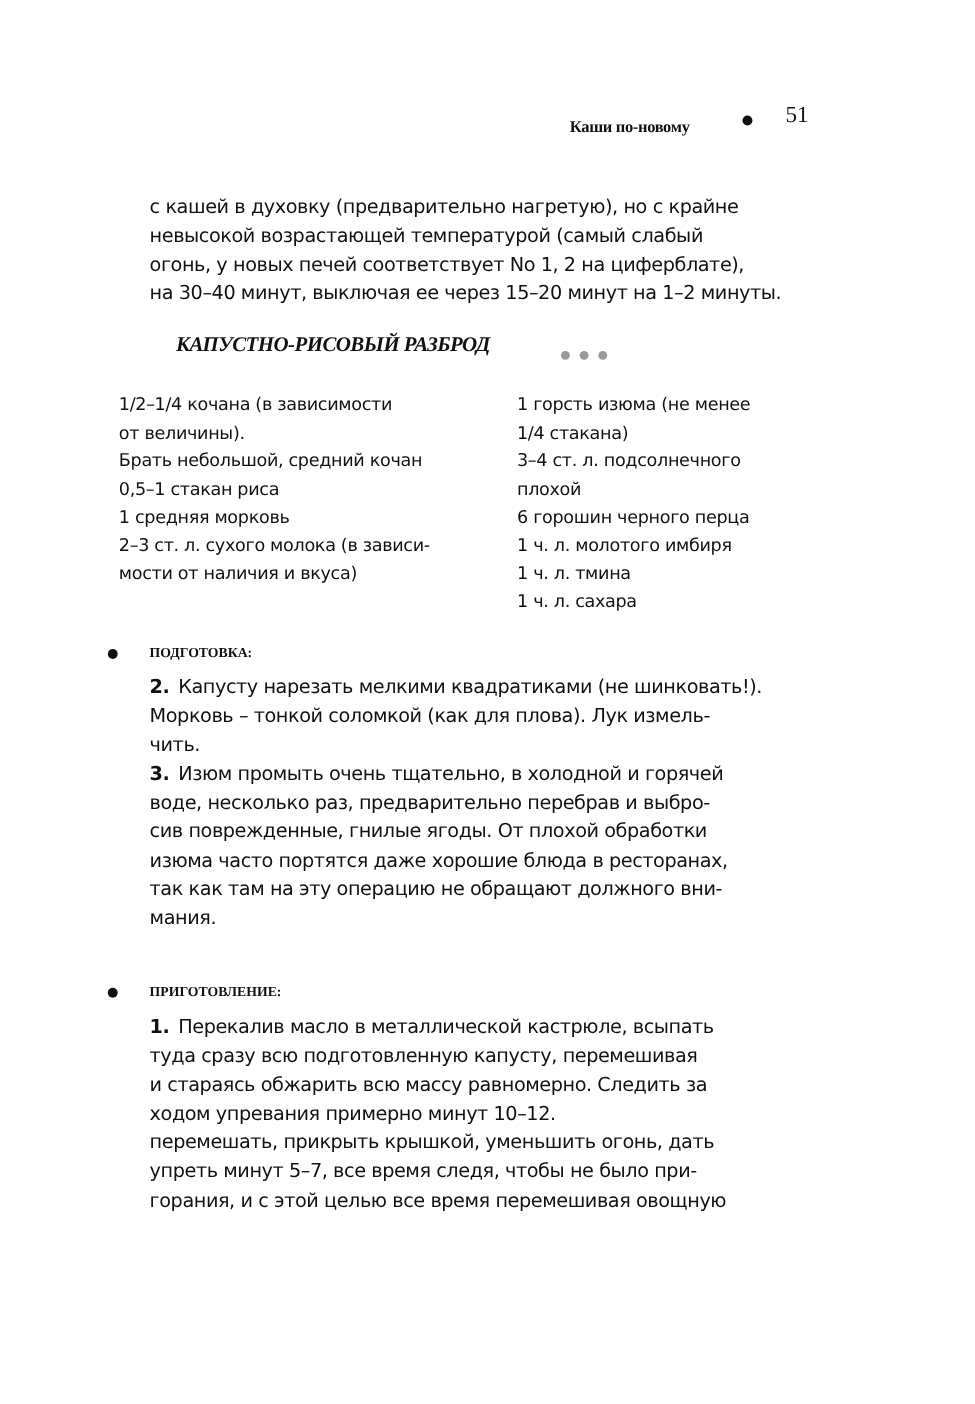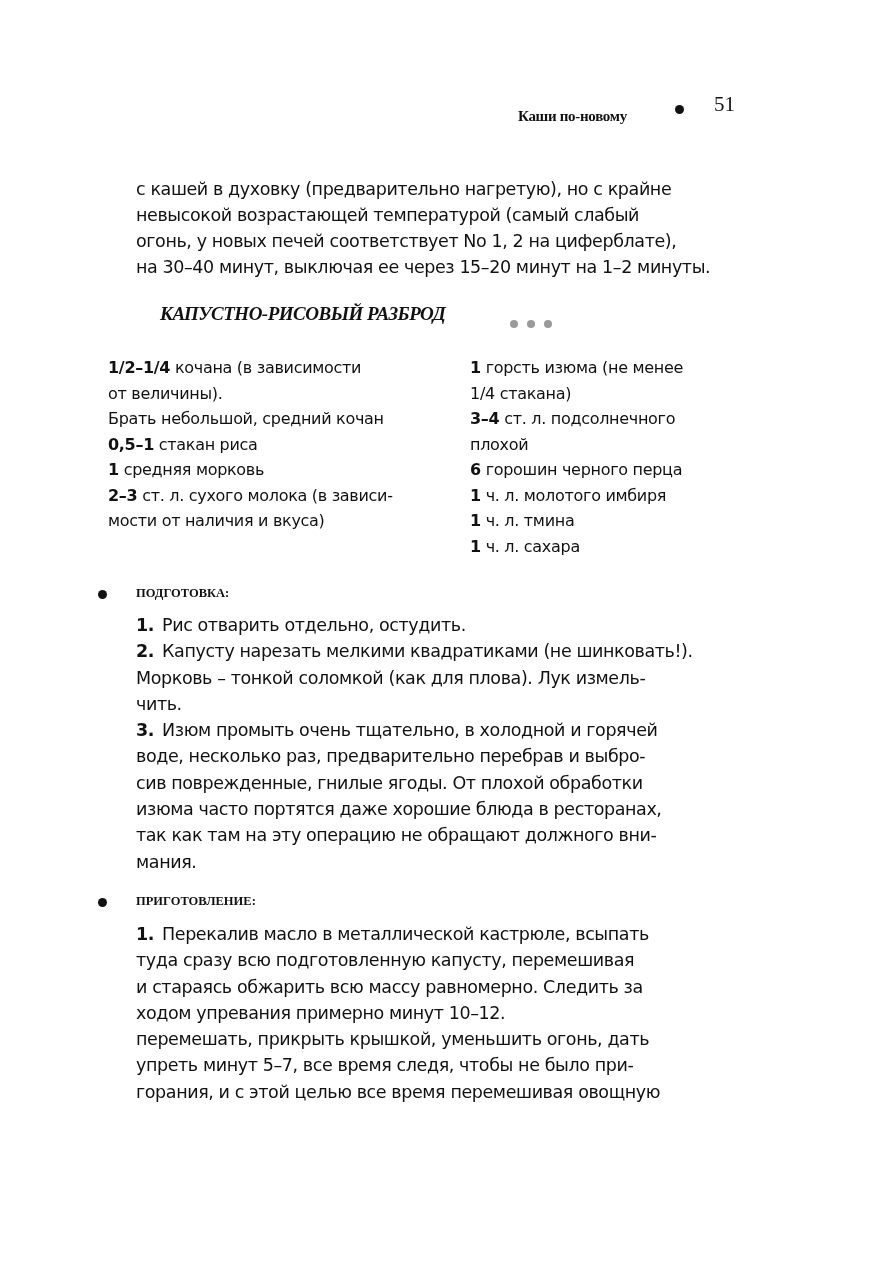--- a/index.html
+++ b/index.html
@@ -12,21 +12,21 @@
   .intro { position: absolute; left: 136px; top: 176px; width: 640px; font-size: 17.5px; line-height: 26px; letter-spacing: -0.4px; }
   .intro div { white-space: nowrap; }
   .recipe-title-row { position: absolute; left: 160px; top: 303px; height: 30px; }
   .recipe-title { font-family: "Liberation Serif", serif; font-style: italic; font-weight: bold; font-size: 19px; letter-spacing: -0.5px; }
   .title-dots { position: absolute; left: 350px; top: 11px; white-space: nowrap; }
   .title-dot { display: inline-block; width: 8px; height: 8px; border-radius: 50%; background: #9a9a9a; margin-right: 9px; }
   .ing-col { position: absolute; top: 355px; font-size: 16px; line-height: 25.5px; letter-spacing: -0.3px; }
   .ing-col.left { left: 108px; width: 330px; }
   .ing-col.right { left: 470px; width: 300px; }
   .ing-col div { white-space: nowrap; }
-  .qty { font-weight: bold; }
+  .qty { font-weight: normal; }
   .section-head { position: absolute; left: 98px; height: 20px; }
   .section-bullet { position: absolute; left: 0; top: 4px; width: 9px; height: 9px; border-radius: 50%; background: #111; }
   .section-label { position: absolute; left: 38px; top: 0; font-family: "Liberation Serif", serif; font-weight: bold; font-size: 12.5px; white-space: nowrap; }
   .steps { position: absolute; left: 136px; width: 640px; font-size: 17.5px; line-height: 26.3px; letter-spacing: -0.4px; }
   .steps div { white-space: nowrap; }
   .num { font-weight: bold; margin-right: 8px; }
 </style>
 </head>
 <body>
 
@@ -70,21 +70,20 @@
   <div><span class="qty">1</span><span> ч. л. тмина</span></div>
   <div><span class="qty">1</span><span> ч. л. сахара</span></div>
 </div>
 
 <div class="section-head" style="top:586px;">
   <span class="section-bullet"></span>
   <span class="section-label">ПОДГОТОВКА:</span>
 </div>
 
 <div class="steps sans" style="top:612px;">
-  <div><span class="num">1.</span><span>Рис отварить отдельно, остудить.</span></div>
   <div><span class="num">2.</span><span>Капусту нарезать мелкими квадратиками (не шинковать!).</span></div>
   <div><span>Морковь – тонкой соломкой (как для плова). Лук измель-</span></div>
   <div><span>чить.</span></div>
   <div><span class="num">3.</span><span>Изюм промыть очень тщательно, в холодной и горячей</span></div>
   <div><span>воде, несколько раз, предварительно перебрав и выбро-</span></div>
   <div><span>сив поврежденные, гнилые ягоды. От плохой обработки</span></div>
   <div><span>изюма часто портятся даже хорошие блюда в ресторанах,</span></div>
   <div><span>так как там на эту операцию не обращают должного вни-</span></div>
   <div><span>мания.</span></div>
 </div>

